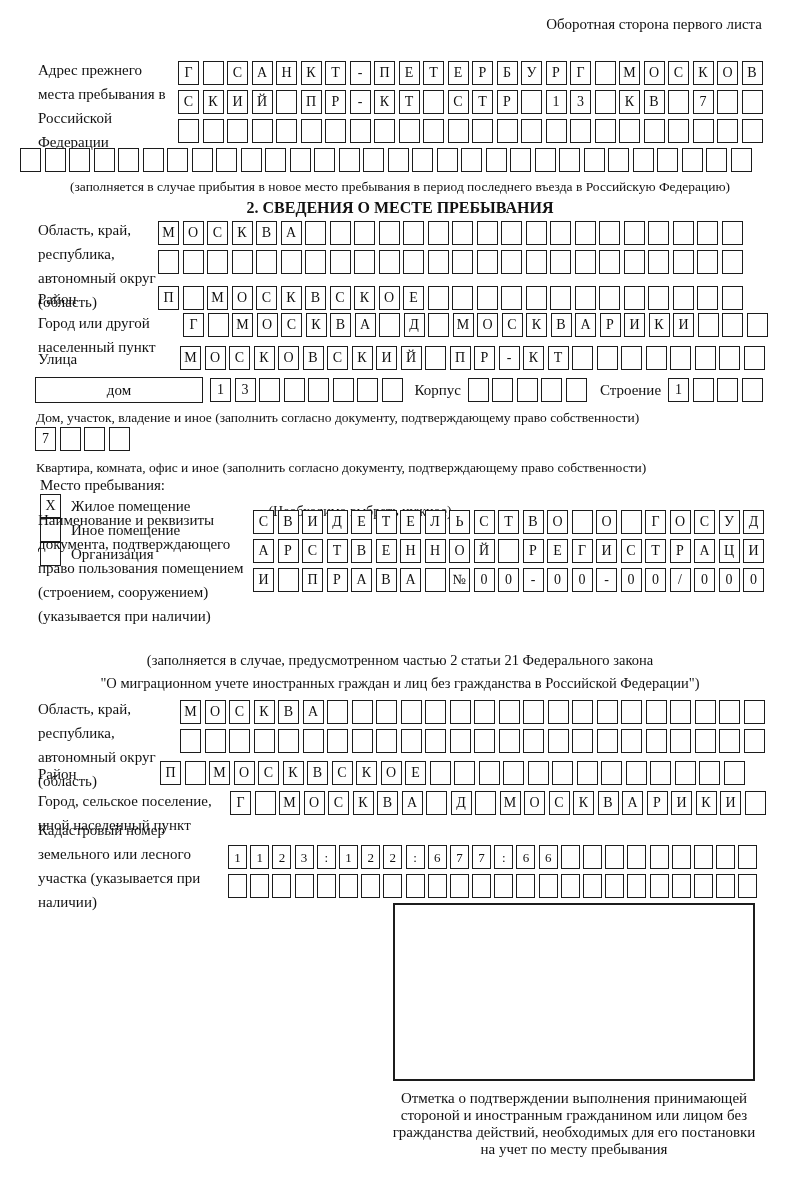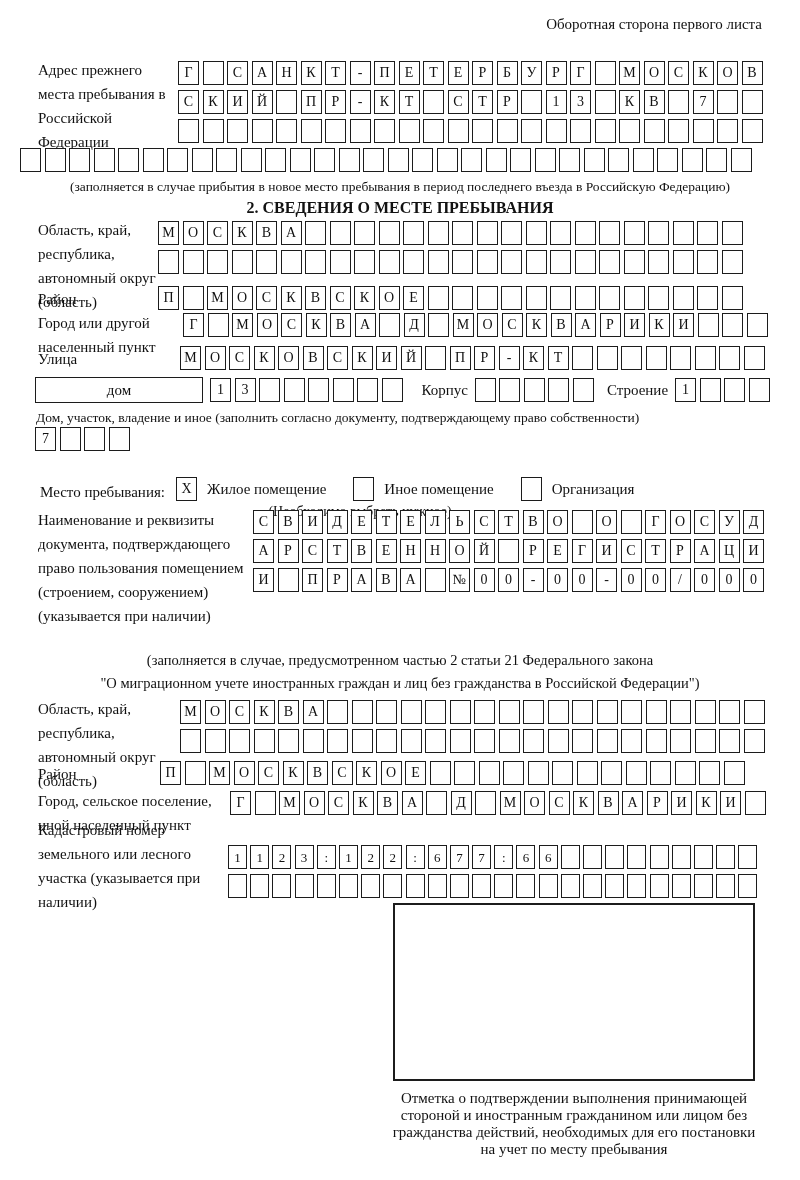--- a/index.html
+++ b/index.html
@@ -14,21 +14,21 @@
   .cells{display:flex;gap:3.5px;}
   .cell{flex:0 0 21px;width:21px;height:24px;box-sizing:border-box;border:1.6px solid #1c1c1c;
         display:flex;align-items:center;justify-content:center;
         font-size:14px;line-height:1;background:#fff;}
   .cells-sm{gap:3.2px;}
   .cells-sm .cell{flex:0 0 19px;width:19px;font-size:13px;}
   .labelbox{box-sizing:border-box;border:1.6px solid #1c1c1c;height:26px;
         display:flex;align-items:center;justify-content:center;font-size:15px;background:#fff;}
   .hrow{display:flex;align-items:center;gap:7px;}
   .hrow .label{white-space:nowrap;}
-  .optrow{display:flex;align-items:flex-end;gap:11px;font-size:15px;}
+  .optrow{display:flex;align-items:flex-start;font-size:15px;flex-direction:column;}
   .opt{display:flex;align-items:center;gap:10px;margin-right:16px;}
   .stampbox{box-sizing:border-box;border:2px solid #1c1c1c;background:#fff;}
 </style>
 </head>
 <body>
 
 <div class="page">
 
   <div class="abs right-note" style="top:16px;right:38px">Оборотная сторона первого листа</div>
 
@@ -290,21 +290,21 @@
     <div class="cells">
         <span class="cell">1</span>
         <span class="cell">3</span>
         <span class="cell"></span>
         <span class="cell"></span>
         <span class="cell"></span>
         <span class="cell"></span>
         <span class="cell"></span>
         <span class="cell"></span>
       </div>
-    <div class="label" style="margin-left:12px">Корпус</div>
+    <div class="label" style="margin-left:5px">Корпус</div>
     <div class="cells">
         <span class="cell"></span>
         <span class="cell"></span>
         <span class="cell"></span>
         <span class="cell"></span>
         <span class="cell"></span>
       </div>
     <div class="label" style="margin-left:6px">Строение</div>
     <div class="cells">
         <span class="cell">1</span>
@@ -316,20 +316,21 @@
   <div class="abs caption" style="left:36px;top:409px;width:720px">Дом, участок, владение и иное (заполнить согласно документу, подтверждающему право собственности)</div>
 
   <div class="abs hrow" style="left:35px;top:427px">
     <div class="cells">
         <span class="cell">7</span>
         <span class="cell"></span>
         <span class="cell"></span>
         <span class="cell"></span>
       </div>
   </div>
+  <div class="abs caption" style="left:36px;top:459px;width:720px">Квартира, комната, офис и иное (заполнить согласно документу, подтверждающему право собственности)</div>
 
   <div class="abs optrow" style="left:40px;top:477px">
     <span>Место пребывания:</span>
     <span class="opt">
       <span class="cells">
           <span class="cell">X</span>
         </span>
       <span>Жилое помещение</span>
     </span>
     <span class="opt">

